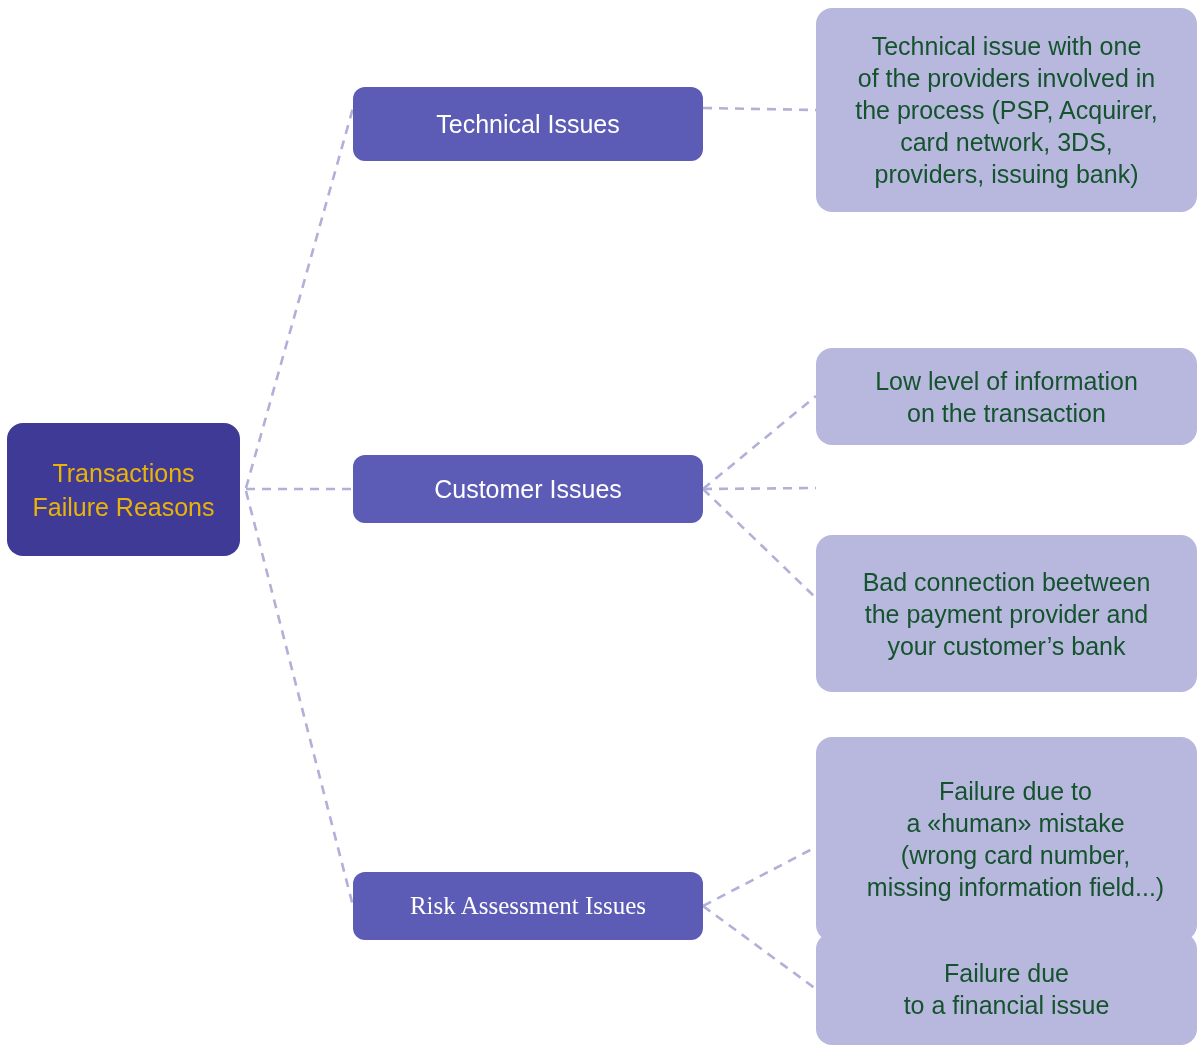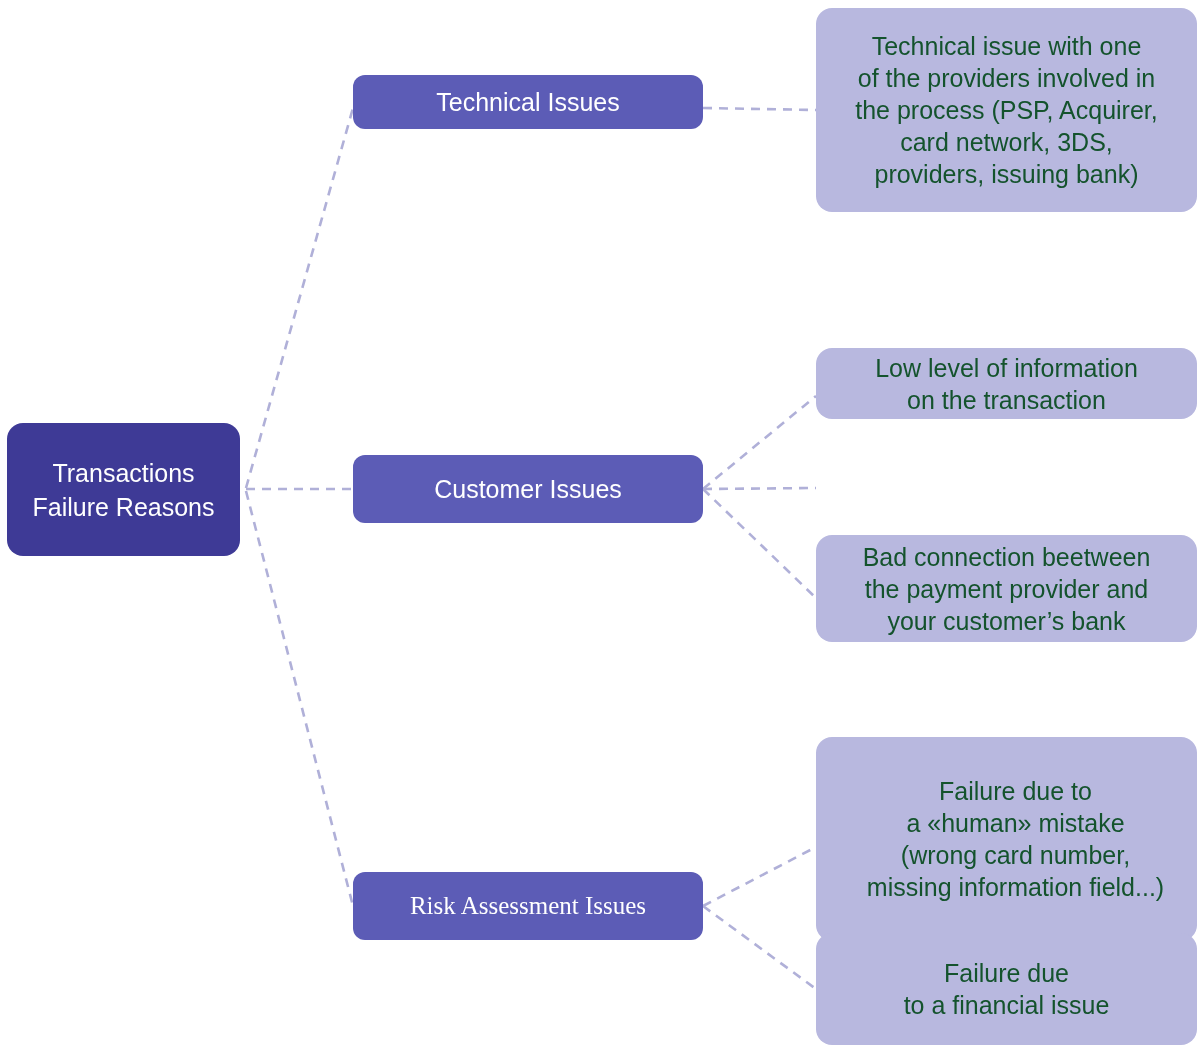--- a/index.html
+++ b/index.html
@@ -33,50 +33,50 @@
     box-sizing: border-box;
     white-space: pre-line;
   }
   .root-node {
     left: 7px;
     top: 423px;
     width: 233px;
     height: 133px;
     background: #3e3a96;
     border-radius: 16px;
-    color: #ffffff;
+    color: #eab308;
     font-size: 25px;
     line-height: 34px;
   }
   .branch-node {
     left: 353px;
     width: 350px;
     background: #5c5cb6;
     border-radius: 12px;
     color: #ffffff;
     font-size: 25px;
     line-height: 30px;
   }
-  .branch-technical { top: 75px;  height: 54px; }
+  .branch-technical { top: 87px;  height: 74px; }
   .branch-customer  { top: 455px; height: 68px; }
   .branch-risk      { top: 872px; height: 68px; font-family: Liberation Serif, serif; }
   .leaf-node {
     left: 816px;
     width: 381px;
     background: #b8b8df;
     border-radius: 16px;
     color: #14532d;
     font-size: 25px;
     line-height: 32px;
     padding: 6px 10px;
   }
   .leaf-1 { top: 8px;   height: 204px; }
-  .leaf-2 { top: 348px; height: 71px;  }
+  .leaf-2 { top: 348px; height: 97px;  }
   .leaf-3 { top: 453px; height: 70px;  }
-  .leaf-4 { top: 535px; height: 107px; }
+  .leaf-4 { top: 535px; height: 157px; }
   .leaf-5 { top: 737px; height: 204px; padding-left: 28px; }
   .leaf-6 { top: 933px; height: 112px; }
   .connector {
     stroke: #b0b0d8;
     stroke-width: 2.6;
     stroke-dasharray: 9 7;
     fill: none;
   }
 </style>
 </head>

